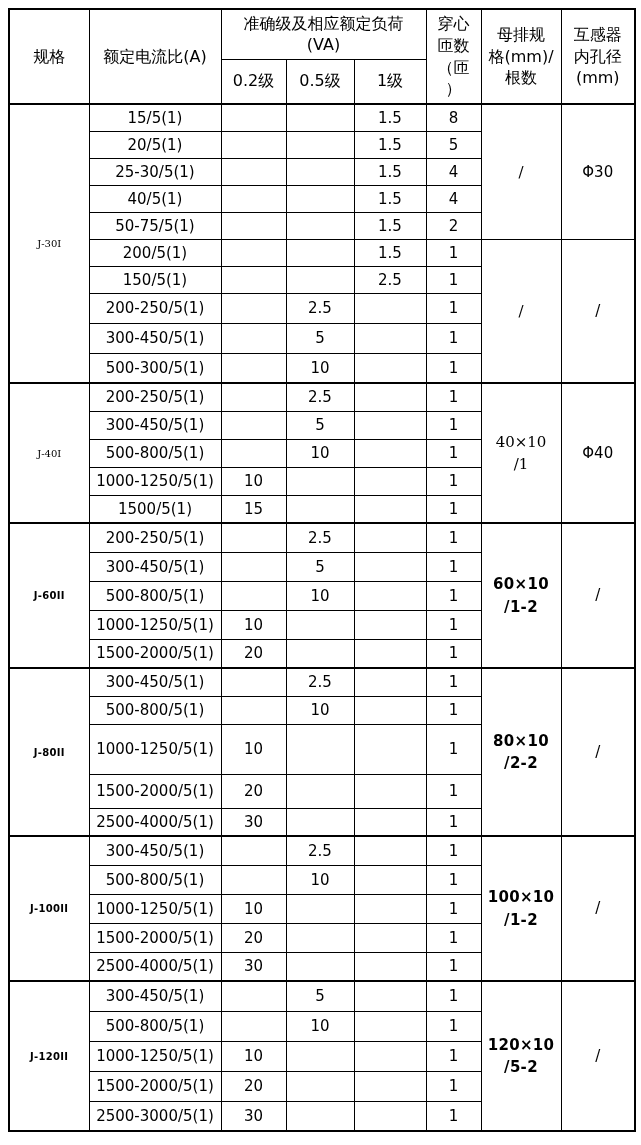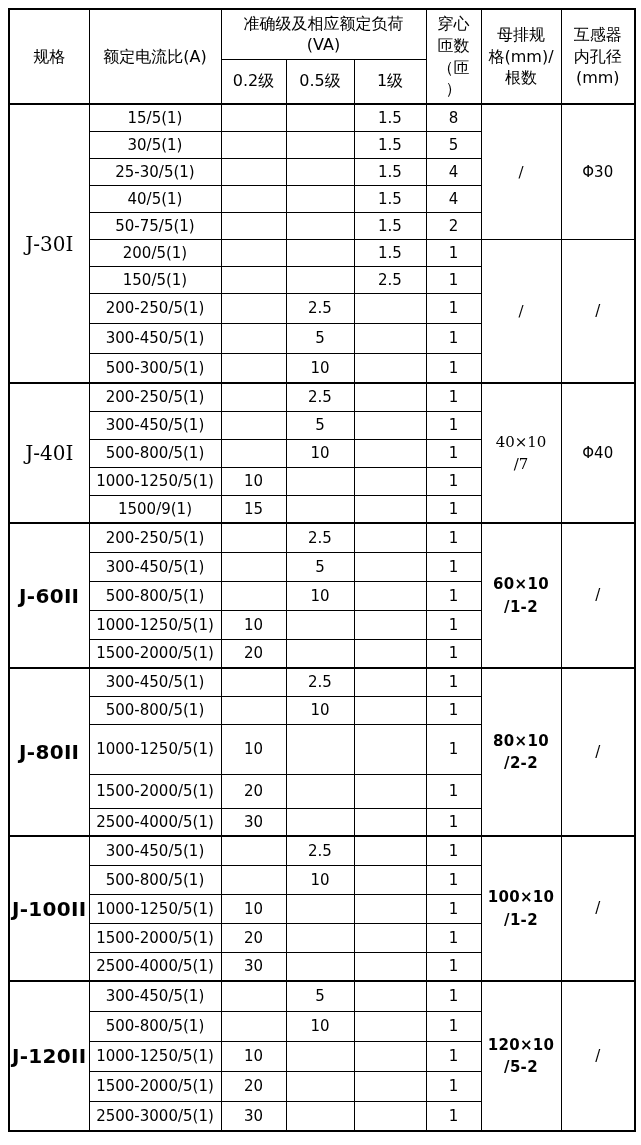--- a/index.html
+++ b/index.html
@@ -8,21 +8,21 @@
   table { border-collapse:collapse; table-layout:fixed; width:626px;
           border:2px solid #000; background:#fff; }
   th, td { border:1px solid #000; text-align:center; vertical-align:middle;
            padding:0 2px; white-space:pre-line; overflow:hidden; }
   thead th { font-weight:400; font-size:16px; line-height:1.35; }
   thead { border-bottom:2px solid #000; }
   thead tr.h1 { height:50px; }
   thead tr.h2 { height:45px; }
   td { font-size:15px; }
   tbody.grp { border-top:2px solid #000; }
-  .spec-cell { font-size:20px;margin-top:24px; }
+  .spec-cell { font-size:10px;margin-top:24px; }
   tbody.i1 .spec-cell, tbody.i1 .busbar-cell { font-family:"DejaVu Serif", serif; }
   tbody.i2 .spec-cell, tbody.i2 .busbar-cell { font-family:"DejaVu Sans", sans-serif;
       font-weight:600; letter-spacing:0.3px; }
   .busbar-cell, .bore-cell { font-size:15px; line-height:1.5; }
   tbody.g0 tr { height:27px; }
   tbody.g0 tr:nth-child(n+8) { height:30px; }
   tbody.g1 tr { height:28px; }
   tbody.g2 tr { height:29px; }
   tbody.g3 tr { height:28px; }
   tbody.g3 tr:nth-child(3) { height:50px; }
@@ -73,21 +73,21 @@
           <td class="spec-cell" rowspan="10">J-30I</td>
           <td class="ratio-cell">15/5(1)</td>
           <td class="load-cell"></td>
           <td class="load-cell"></td>
           <td class="load-cell">1.5</td>
           <td class="turns-cell">8</td>
           <td class="busbar-cell" rowspan="5">/</td>
           <td class="bore-cell" rowspan="5">Φ30</td>
         </tr>
         <tr>
-          <td class="ratio-cell">30/5(1)</td>
+          <td class="ratio-cell">20/5(1)</td>
           <td class="load-cell"></td>
           <td class="load-cell"></td>
           <td class="load-cell">1.5</td>
           <td class="turns-cell">5</td>
         </tr>
         <tr>
           <td class="ratio-cell">25-30/5(1)</td>
           <td class="load-cell"></td>
           <td class="load-cell"></td>
           <td class="load-cell">1.5</td>
@@ -147,21 +147,21 @@
       </tbody>
       <tbody class="grp g1 i1">
         <tr>
           <td class="spec-cell" rowspan="5">J-40I</td>
           <td class="ratio-cell">200-250/5(1)</td>
           <td class="load-cell"></td>
           <td class="load-cell">2.5</td>
           <td class="load-cell"></td>
           <td class="turns-cell">1</td>
           <td class="busbar-cell" rowspan="5">40×10
-/7</td>
+/1</td>
           <td class="bore-cell" rowspan="5">Φ40</td>
         </tr>
         <tr>
           <td class="ratio-cell">300-450/5(1)</td>
           <td class="load-cell"></td>
           <td class="load-cell">5</td>
           <td class="load-cell"></td>
           <td class="turns-cell">1</td>
         </tr>
         <tr>
@@ -172,21 +172,21 @@
           <td class="turns-cell">1</td>
         </tr>
         <tr>
           <td class="ratio-cell">1000-1250/5(1)</td>
           <td class="load-cell">10</td>
           <td class="load-cell"></td>
           <td class="load-cell"></td>
           <td class="turns-cell">1</td>
         </tr>
         <tr>
-          <td class="ratio-cell">1500/9(1)</td>
+          <td class="ratio-cell">1500/5(1)</td>
           <td class="load-cell">15</td>
           <td class="load-cell"></td>
           <td class="load-cell"></td>
           <td class="turns-cell">1</td>
         </tr>
       </tbody>
       <tbody class="grp g2 i2">
         <tr>
           <td class="spec-cell" rowspan="5">J-60II</td>
           <td class="ratio-cell">200-250/5(1)</td>

